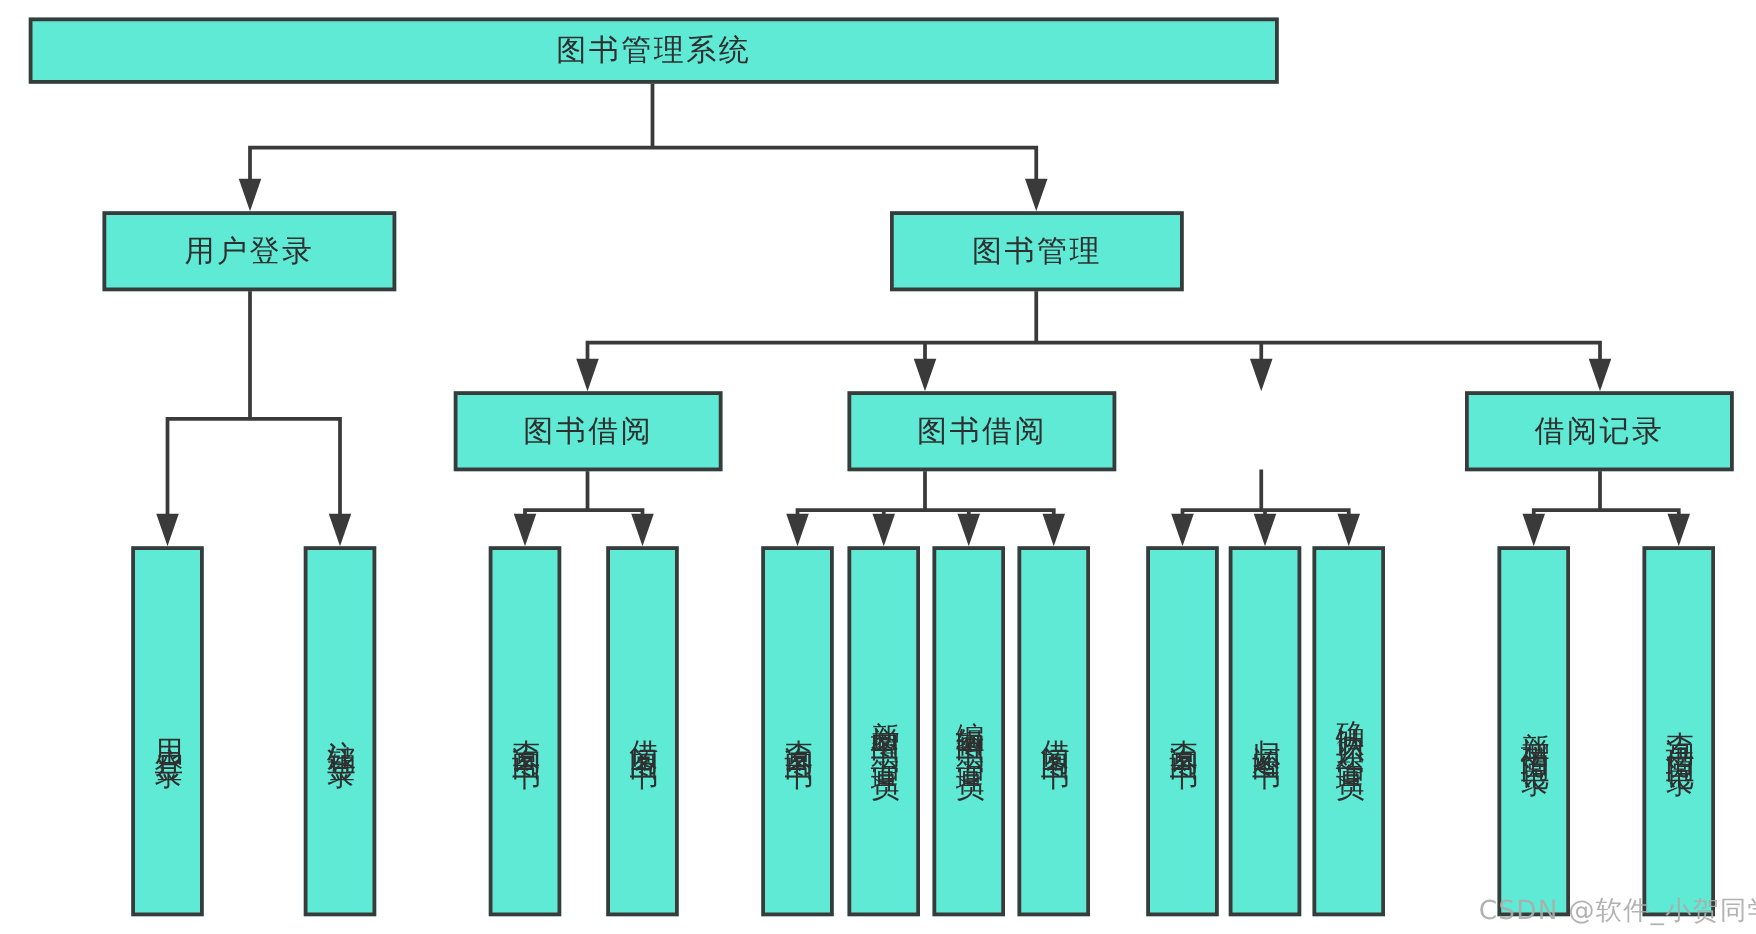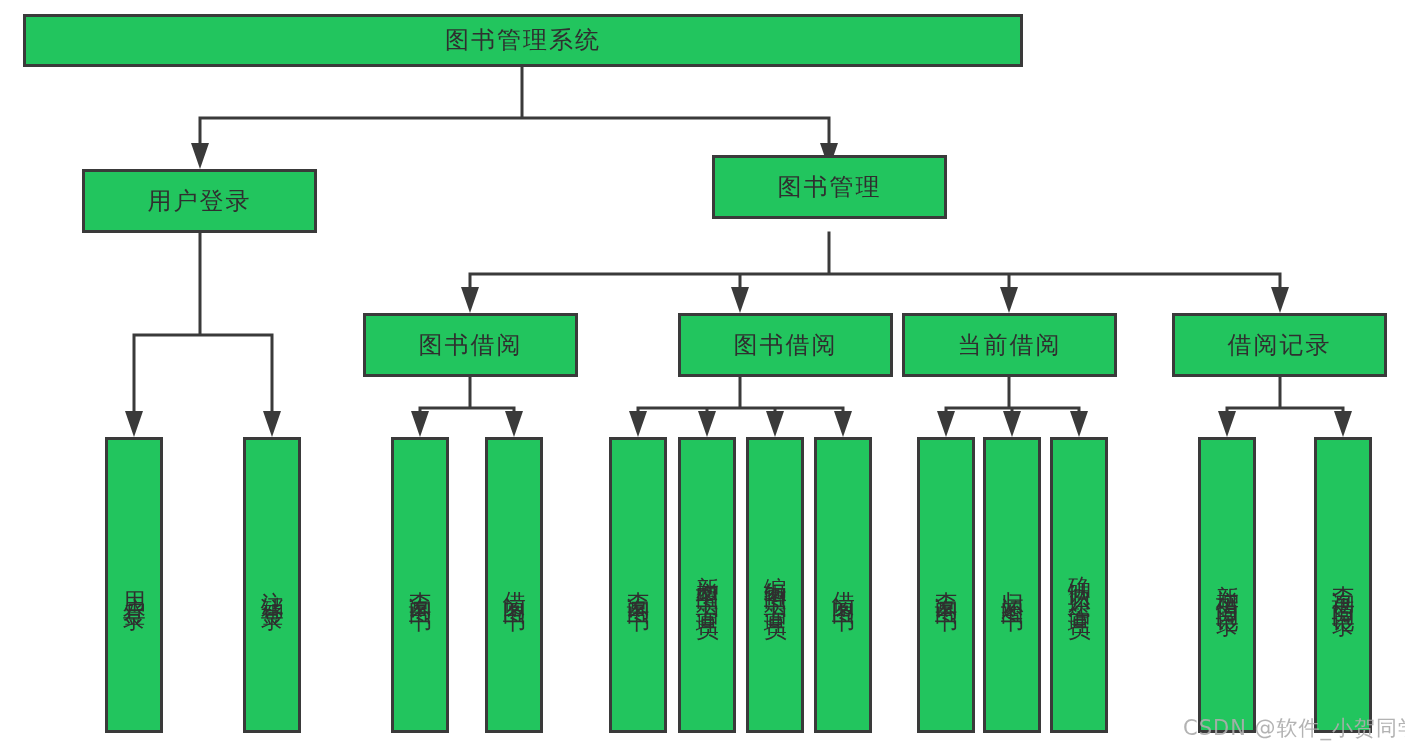--- a/index.html
+++ b/index.html
@@ -19,35 +19,35 @@
     position: absolute;
     left: 0; top: 0;
     width: 1405px;
     height: 747px;
     z-index: 1;
   }
   .node {
     position: absolute;
     box-sizing: border-box;
     border: 3px solid #3a3a3a;
-    background: #22c55e;
+    background: #5eead4;
     color: #2f2f2f;
     display: flex;
     align-items: center;
     justify-content: center;
     text-align: center;
     z-index: 2;
     font-size: 24px;
     line-height: 1.2;
     letter-spacing: 2px;
     white-space: nowrap;
   }
   .node.root    { left: 23px;  top: 14px;  width: 1000px; height: 53px; }
   .node.lvl2-a  { left: 82px;  top: 169px; width: 235px;  height: 64px; }
-  .node.lvl2-b  { left: 712px; top: 155px; width: 235px;  height: 64px; }
+  .node.lvl2-b  { left: 712px; top: 169px; width: 235px;  height: 64px; }
   .node.lvl3    { top: 313px;  width: 215px; height: 64px; }
   .node.l3-1 { left: 363px; }
   .node.l3-2 { left: 633px; margin-left: 45px; }
   .node.l3-3 { left: 902px; }
   .node.l3-4 { left: 1172px; text-align: right; }
   .node.leaf {
     top: 437px;
     width: 58px;
     height: 296px;
     writing-mode: vertical-rl;
@@ -136,21 +136,20 @@
     </g>
   </svg>
 
   <div class="node root">图书管理系统</div>
 
   <div class="node lvl2-a">用户登录</div>
   <div class="node lvl2-b">图书管理</div>
 
   <div class="node lvl3 l3-1">图书借阅</div>
   <div class="node lvl3 l3-2">图书借阅</div>
-  <div class="node lvl3 l3-3">当前借阅</div>
   <div class="node lvl3 l3-4">借阅记录</div>
 
   <div class="node leaf x1">用户登录</div>
   <div class="node leaf x2">注销登录</div>
 
   <div class="node leaf x3">查询图书</div>
   <div class="node leaf x4">借阅图书</div>
 
   <div class="node leaf x5">查询图书</div>
   <div class="node leaf x6">新增图书（管理员）</div>

